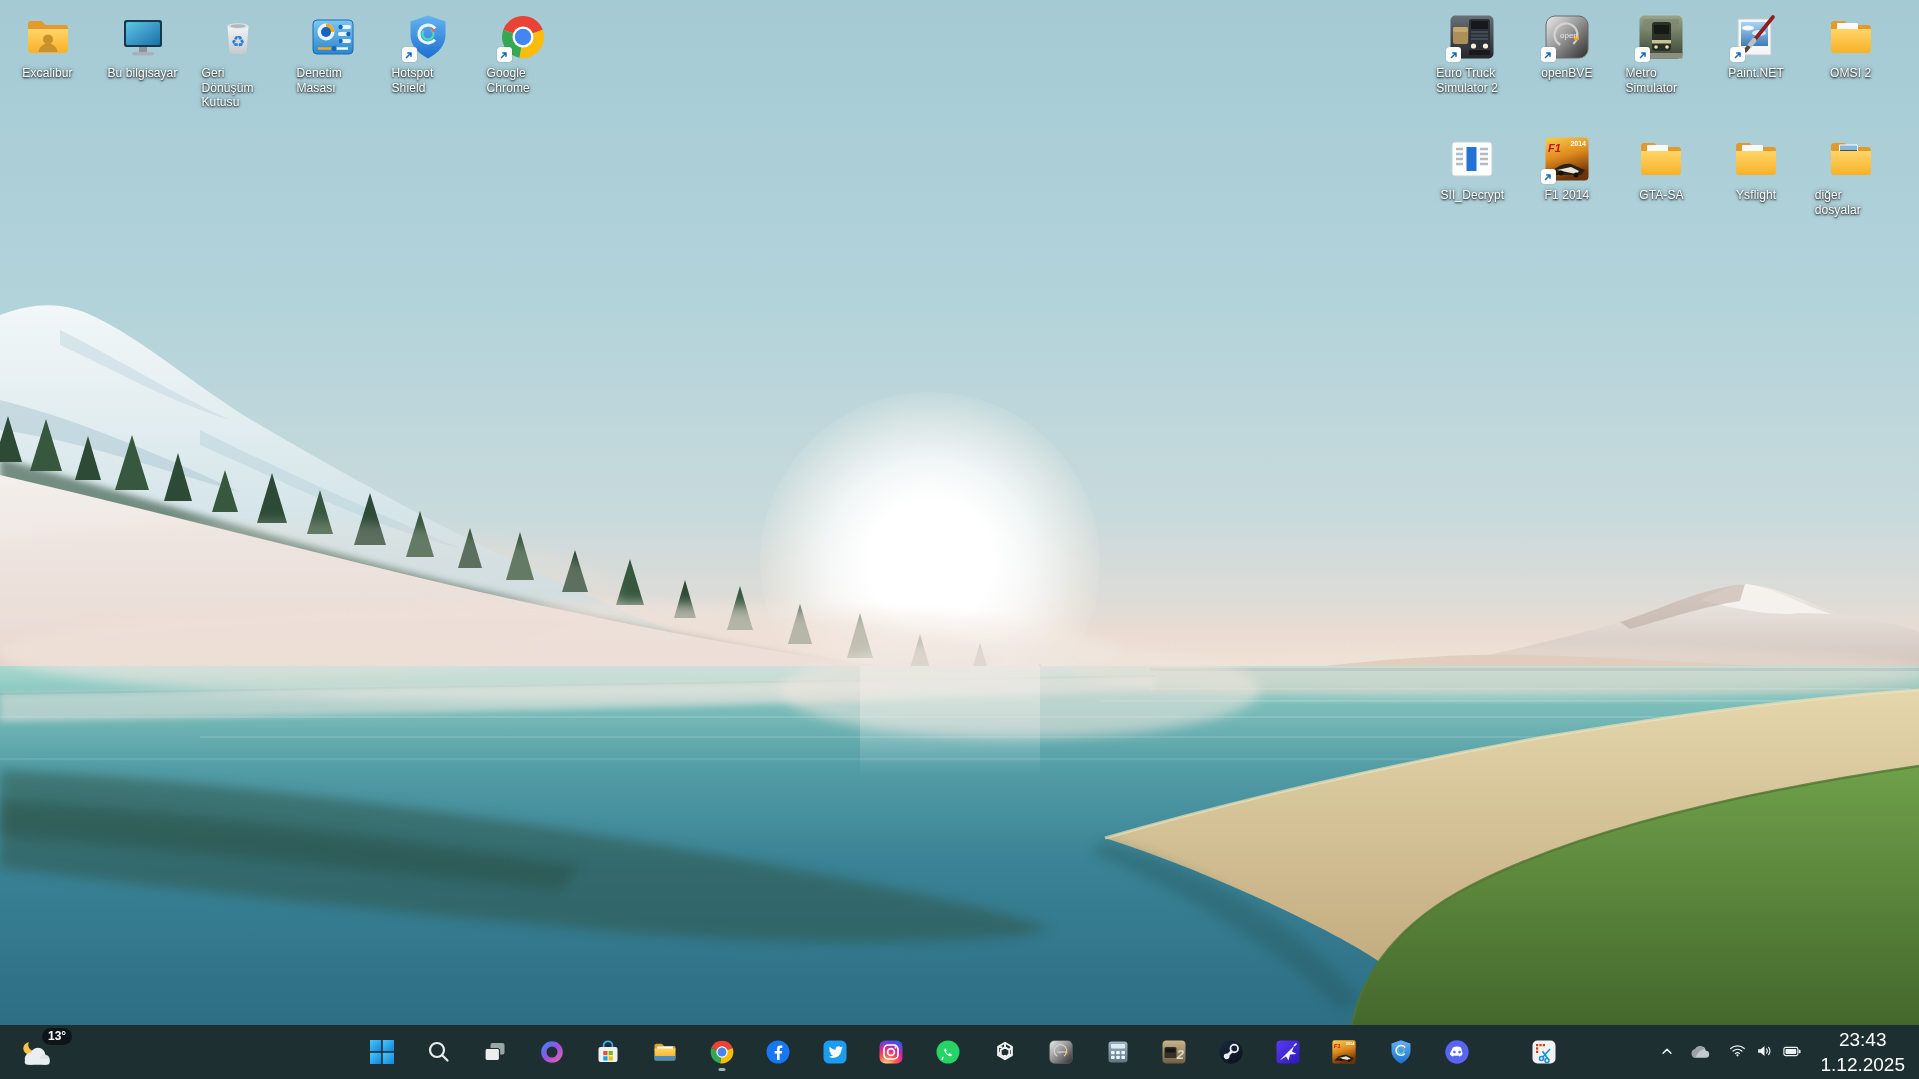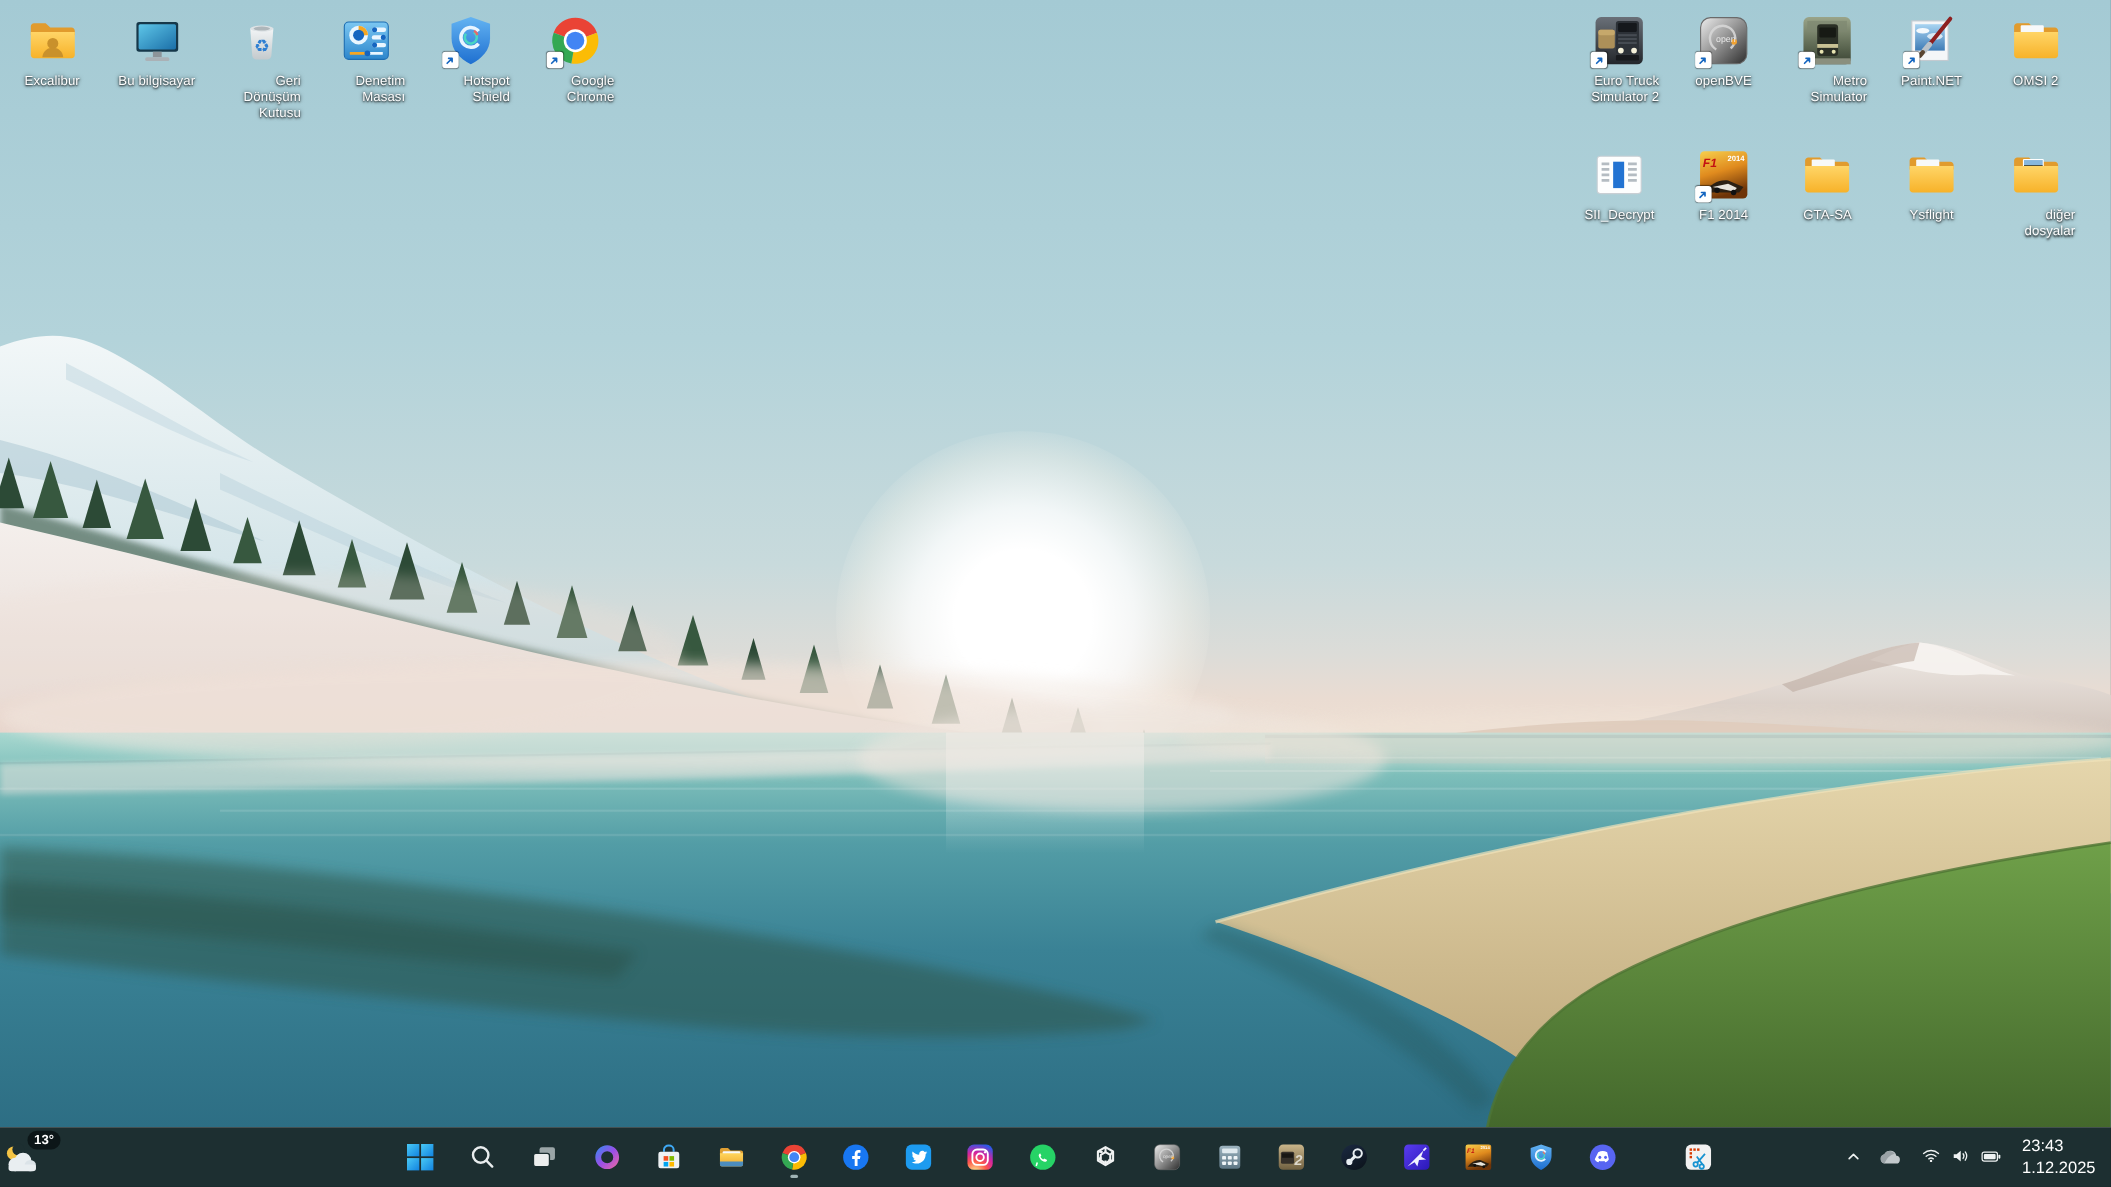--- a/index.html
+++ b/index.html
@@ -21,49 +21,49 @@
   .di-grid.left  { left:0;      grid-template-columns:repeat(7,95px); }
   .di-grid.right { left:1425px; grid-template-columns:repeat(5,94.6px); }
   .di { display:flex; flex-direction:column; align-items:center; padding-top:7px;
         border-radius:4px; cursor:default; }
   .di-ic { position:relative; width:48px; height:48px; flex:none; }
   .di-ic > svg, .ic > svg { width:100%; height:100%; display:block; }
   .sc-arrow { position:absolute; left:-2px; bottom:-1px; width:15px; height:15px;
     background:#fff; border-radius:3px; box-shadow:0 0 1px rgba(0,0,0,.5);
     display:flex; align-items:center; justify-content:center; }
   .sc-arrow svg { width:10px; height:10px; }
-  .di-label { margin-top:5px; font-size:12px; line-height:1.22; color:#fff; text-align:right;
+  .di-label { margin-top:5px; font-size:12px; line-height:1.22; color:#fff; text-align:left;
     max-width:72px; text-shadow:0 1px 2px rgba(0,0,0,.95), 0 0 4px rgba(0,0,0,.55);
     letter-spacing:.1px; word-wrap:break-word; }
 
   
   .taskbar { position:absolute; left:0; bottom:0; width:100%; height:54px; background:#1d2f31; }
-  .weather { position:absolute; left:1px; top:2px; width:70px; height:50px;
+  .weather { position:absolute; left:18px; top:2px; width:70px; height:50px;
     background:none; border:none; cursor:default; }
   .w-icon { position:absolute; left:2px; top:12px; width:34px; height:30px; }
   .w-icon svg { width:100%; height:100%; display:block; }
   .w-temp { position:absolute; left:24px; top:1px; background:rgba(10,19,20,.88); color:#fff;
     font-size:12px; font-weight:bold; border-radius:10px; padding:2px 6px 3px; line-height:1; }
   .tb-row { position:absolute; left:362px; top:7px; display:flex; gap:16.6px; }
   .tb-corner { position:absolute; left:1524px; top:7px; display:flex; }
   .tb-btn { width:40px; height:40px; border:none; background:transparent; border-radius:5px;
     position:relative; display:flex; align-items:center; justify-content:center; padding:0; }
   .tb-btn .ic { width:26px; height:26px; display:block; }
   .run-ind { position:absolute; bottom:1px; left:50%; transform:translateX(-50%);
     width:7px; height:3px; border-radius:2px; background:#9fb3b5; }
 
   .tray { position:absolute; right:2px; top:0; height:54px; display:flex; align-items:center; }
   .tray-btn { background:none; border:none; height:40px; border-radius:5px;
     display:flex; align-items:center; justify-content:center; padding:0; }
   .tray-btn.chev { width:30px; }
   .tray-btn.cloud { width:36px; }
   .tray-btn.group { width:94px; gap:10px; }
-  .clock { background:none; border:none; color:#fff; text-align:right; font-size:15px;
+  .clock { background:none; border:none; color:#fff; text-align:right; font-size:19px;
     line-height:1.34; padding:0 12px 0 8px; font-family:inherit;
-    display:flex; flex-direction:column; align-items:flex-start; }
+    display:flex; flex-direction:column; align-items:center; }
 </style>
 </head>
 <body>
 
 <div class="screen">
 
   <div class="wallpaper">
     <div class="sun"></div>
     <svg class="landscape" viewBox="0 0 1919 1025" preserveAspectRatio="none">
       <defs>

